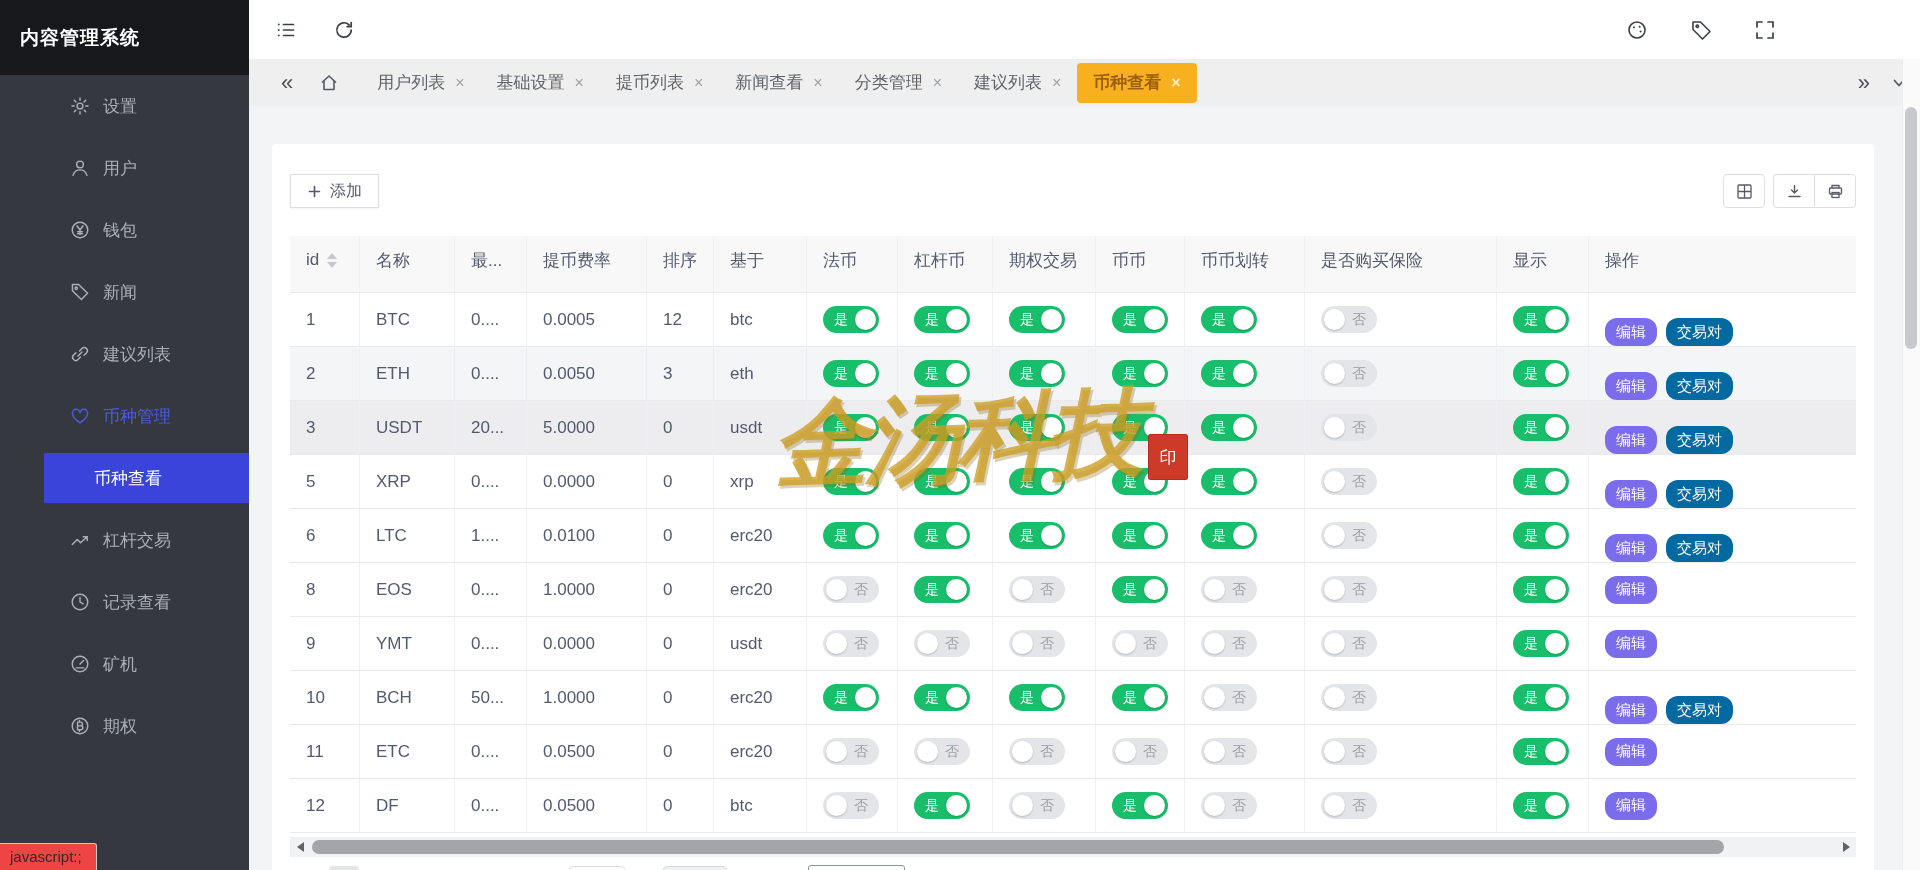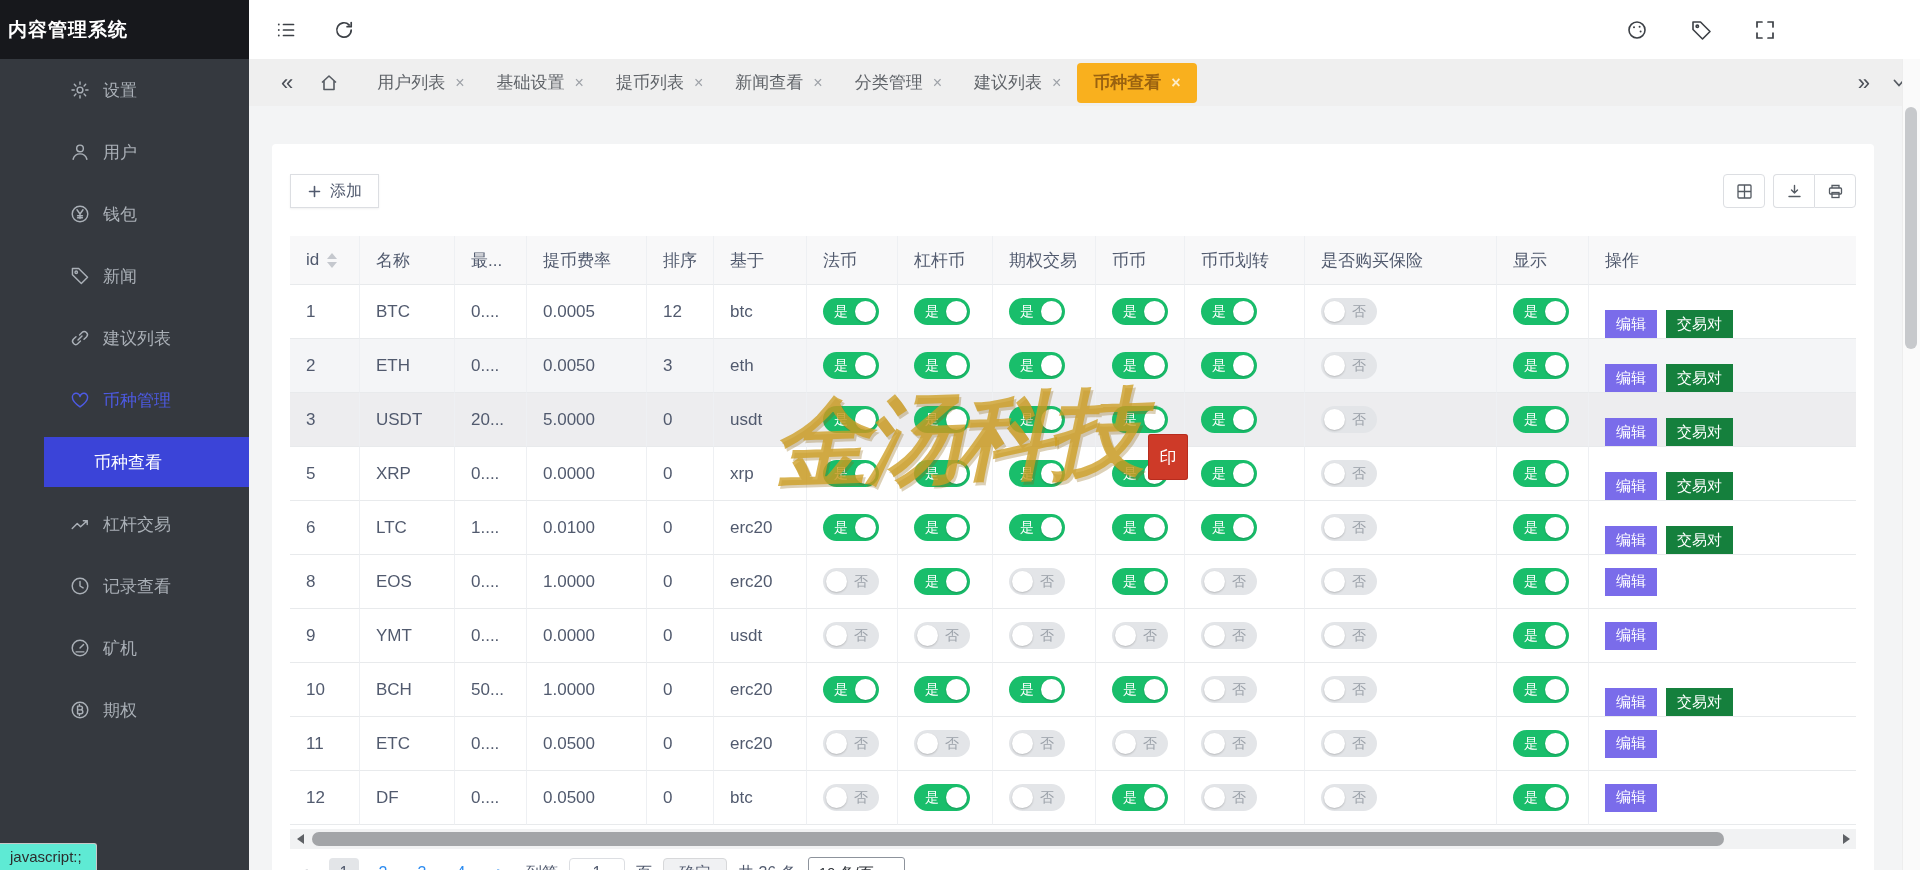--- a/index.html
+++ b/index.html
@@ -1,21 +1,21 @@
 <!DOCTYPE html>
 <html><head>
 <meta charset="utf-8">
 <style>
   html,body{margin:0;padding:0;}
   body{font-family:"Liberation Sans","DejaVu Sans",sans-serif;background:#f3f4f5;}
   #app{position:relative;width:1920px;height:870px;overflow:hidden;background:#f3f4f5;}
 
   
   .sidebar{position:absolute;left:0;top:0;width:249px;height:870px;background:#35393f;z-index:10;}
-  .brand{height:59px;background:#17181c;color:#fff;font-size:19px;font-weight:bold;display:flex;align-items:center;padding-left:8px;letter-spacing:1px;}
+  .brand{height:75px;background:#17181c;color:#fff;font-size:19px;font-weight:bold;display:flex;align-items:center;padding-left:20px;letter-spacing:1px;}
   .menu{display:block;margin-left:44px;}
   .menu-item{height:62px;display:flex;align-items:center;gap:13px;padding-left:26px;color:#aab0b7;font-size:17px;cursor:pointer;}
   .menu-item .micon{width:20px;height:20px;display:flex;align-items:center;justify-content:center;}
   .menu-item .micon svg{display:block;}
   .menu-item.highlight{color:#4d5ae4;}
   .menu-item.submenu{padding-left:50px;}
   .menu-item.active{background:#3b44d8;color:#fff;height:50px;margin:6px 0;}
 
   
   .main{position:absolute;left:249px;top:0;right:0;height:870px;}
@@ -40,44 +40,44 @@
   .card-toolbar{display:flex;align-items:center;height:34px;margin-bottom:28px;}
   .btn-add{display:inline-flex;align-items:center;gap:8px;height:34px;padding:0 16px;background:#fff;border:1px solid #dcdee2;border-radius:0;font-size:16px;color:#515a6e;cursor:pointer;box-shadow:0 1px 2px rgba(0,0,0,.06);}
   .tool-icons{margin-left:auto;display:flex;align-items:center;gap:8px;}
   .tool-btn{width:40px;height:32px;display:flex;align-items:center;justify-content:center;background:#fff;border:1px solid #dcdee2;border-radius:4px;cursor:pointer;}
   .joined{display:flex;}
   .joined .tool-btn:first-child{border-radius:4px 0 0 4px;border-right:none;}
   .joined .tool-btn:last-child{border-radius:0 4px 4px 0;}
 
   
   table.grid{width:100%;border-collapse:separate;border-spacing:0;table-layout:fixed;}
-  table.grid th{height:48px;background:#f8f8f9;color:#515a6e;font-size:17px;font-weight:500;text-align:left;padding:0 0 0 16px;border-bottom:1px solid #e8eaec;border-right:1px solid #eef0f3;white-space:nowrap;overflow:hidden;}
+  table.grid th{height:48px;background:#f8f8f9;color:#515a6e;font-size:17px;font-weight:500;text-align:left;padding:0 0 8px 16px;border-bottom:1px solid #e8eaec;border-right:1px solid #eef0f3;white-space:nowrap;overflow:hidden;}
   table.grid td{height:53px;color:#515a6e;font-size:17px;padding:0 0 0 16px;border-bottom:1px solid #e8eaec;border-right:1px solid #eef0f3;white-space:nowrap;overflow:hidden;background:transparent;}
   table.grid th:last-child,table.grid td:last-child{border-right:none;}
   tr.shade1 td{background:#f4f5f7;}
   tr.shade2 td{background:#ededef;}
 
   .sort{display:inline-flex;flex-direction:column;gap:3px;margin-left:8px;vertical-align:middle;cursor:pointer;}
   .sort i{display:block;width:0;height:0;border-left:5px solid transparent;border-right:5px solid transparent;}
   .sort .up{border-bottom:6px solid #c5c8ce;}
   .sort .down{border-top:6px solid #c5c8ce;}
 
   .toggle{position:relative;display:inline-block;width:56px;height:27px;border-radius:14px;cursor:pointer;vertical-align:middle;}
   .toggle.on{background:#19be6b;}
   .toggle.off{background:#e3e5e8;}
   .toggle .knob{position:absolute;top:3px;width:21px;height:21px;background:#fff;border-radius:50%;box-shadow:0 1px 2px rgba(0,0,0,.2);}
   .toggle.on .knob{right:3px;}
   .toggle.off .knob{left:3px;}
   .toggle .tlabel{position:absolute;top:0;line-height:27px;font-size:14px;}
   .toggle.on .tlabel{left:11px;color:#fff;}
   .toggle.off .tlabel{right:11px;color:#9aa0a8;}
 
-  .btn{display:inline-flex;align-items:center;justify-content:center;height:28px;padding:0 11px;border:none;border-radius:0;color:#fff;font-size:15px;cursor:pointer;margin-right:9px;}
+  .btn{display:inline-flex;align-items:center;justify-content:center;height:28px;padding:0 11px;border:none;border-radius:12px;color:#fff;font-size:15px;cursor:pointer;margin-right:9px;}
   .btn-edit{background:#7a6cea;}
-  .btn-pair{background:#15803d;margin-top:25px;}
+  .btn-pair{background:#0369a1;margin-top:25px;}
 
   
   .watermark{position:absolute;left:500px;top:246px;display:flex;align-items:flex-start;pointer-events:none;z-index:6;}
   .wm-text{font-family:"DejaVu Serif","Liberation Serif",serif;font-style:italic;font-weight:bold;font-size:96px;line-height:1;color:rgba(205,158,34,.78);text-shadow:2px 3px 0 rgba(138,98,12,.30);letter-spacing:-4px;transform:rotate(-2deg);}
   .wm-seal{margin-left:8px;margin-top:44px;width:40px;height:46px;background:#ce3a28;color:#fff;font-size:17px;display:flex;align-items:center;justify-content:center;border-radius:3px;box-shadow:0 0 0 1px rgba(160,30,20,.5) inset;}
 
   
   .hscroll{position:relative;height:20px;background:#f1f2f3;margin-top:4px;}
   .hs-arrow{position:absolute;top:0;width:20px;height:20px;display:flex;align-items:center;justify-content:center;cursor:pointer;}
   .hs-arrow.left{left:0;}
@@ -97,21 +97,21 @@
   .pg-input{width:56px;height:30px;border:1px solid #dcdee2;border-radius:4px;text-align:center;font-size:16px;color:#515a6e;outline:none;box-sizing:border-box;}
   .pg-confirm{height:30px;padding:0 15px;background:#f0f1f3;border:1px solid #d7d8da;border-radius:4px;font-size:16px;color:#515a6e;cursor:pointer;}
   .pg-select{display:inline-flex;align-items:center;gap:12px;height:30px;padding:0 8px 0 10px;border:1px solid #8d939c;border-radius:3px;background:#fff;font-size:15px;color:#30343a;cursor:pointer;}
   .sel-arrow{font-size:10px;color:#30343a;}
 
   
   .vscroll{position:absolute;right:0;top:59px;bottom:0;width:17px;background:#fafafa;border-left:1px solid #ededed;z-index:20;}
   .vthumb{position:absolute;top:48px;left:2px;width:12px;height:242px;background:#c7c9cc;border-radius:6px;cursor:pointer;}
 
   
-  .status{position:absolute;left:0;bottom:0;background:#5eead4;border:1px solid #c8c8c8;border-left:none;border-bottom:none;border-top-right-radius:3px;padding:4px 14px 5px 10px;font-size:15px;color:#2d2d2d;z-index:60;}
+  .status{position:absolute;left:0;bottom:0;background:#ef4444;border:1px solid #c8c8c8;border-left:none;border-bottom:none;border-top-right-radius:3px;padding:4px 14px 5px 10px;font-size:15px;color:#2d2d2d;z-index:60;}
 </style>
 </head>
 <body>
 
 <div id="app">
 
   <aside class="sidebar">
     <div class="brand">内容管理系统</div>
     <nav class="menu">
         <div class="menu-item">

